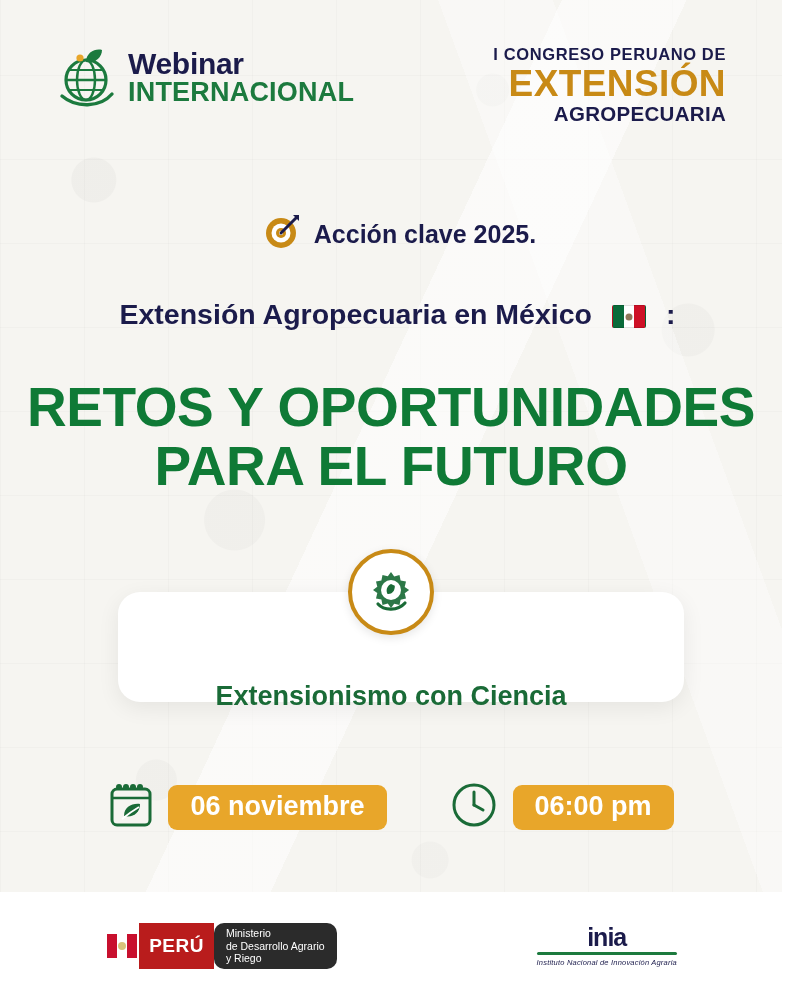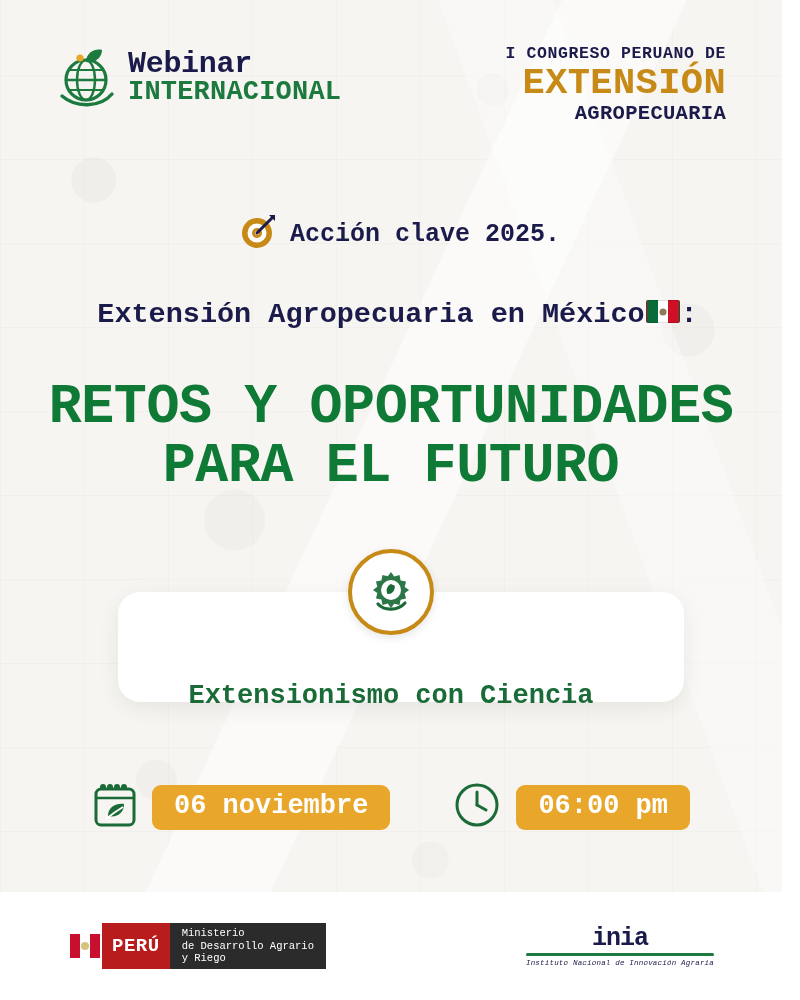--- a/index.html
+++ b/index.html
@@ -7,21 +7,20 @@
     width: 800px; height: 1000px;
     font-family: "Liberation Sans", sans-serif;
     background: #ffffff;
     overflow: hidden;
   }
   .poster {
     position: relative;
     width: 782px; height: 1000px;
     background: #f7f6f3;
     overflow: hidden;
-    font-family: Liberation Mono, monospace;
   }
   
   .bg-pattern {
     position: absolute; inset: 0;
     background-color: #f6f5f1;
     background-image:
       repeating-linear-gradient(0deg, rgba(0,0,0,0.020) 0 1px, transparent 1px 84px),
       repeating-linear-gradient(90deg, rgba(0,0,0,0.020) 0 1px, transparent 1px 84px),
       radial-gradient(circle at 12% 18%, rgba(0,0,0,0.028) 0 22px, transparent 23px),
       radial-gradient(circle at 63% 9%, rgba(0,0,0,0.025) 0 16px, transparent 17px),
@@ -74,21 +73,21 @@
   .accion-row {
     position: absolute; top: 212px; left: 0; right: 0;
     display: flex; align-items: center; justify-content: center; gap: 12px; padding-left: 16px;
   }
   .accion-text {
     font-size: 25px; font-weight: bold; color: #1b1b4b;
   }
 
   .subtitle-row {
     position: absolute; top: 298px; left: 0; right: 0;
-    display: flex; align-items: flex-start; justify-content: center; gap: 1px; padding-left: 13px;
+    display: flex; align-items: center; justify-content: center; gap: 20px; padding-left: 13px;
   }
   .subtitle-text {
     font-size: 28.5px; font-weight: bold; color: #1b1b4b;
   }
   .flag {
     display: inline-block; width: 34px; height: 23px;
     border-radius: 2px; overflow: hidden;
     background: linear-gradient(to right, #0a6b3a 0 33.33%, #ffffff 33.33% 66.66%, #ce1126 66.66% 100%);
     border: 1px solid rgba(0,0,0,0.12);
     position: relative; top: 2px;
@@ -156,20 +155,21 @@
   .peru-red {
     background: #b91c1c; color: #ffffff;
     font-size: 19px; font-weight: bold; letter-spacing: .5px;
     display: flex; align-items: center; padding: 0 10px;
   }
   .peru-dark {
     background: #2b2b2b; color: #ffffff;
     font-size: 10.5px; line-height: 1.22;
     display: flex; flex-direction: column; justify-content: center;
     padding: 0 12px;
+    border-radius: 10px;
   }
   .inia { text-align: center; }
   .inia .mark {
     font-size: 25px; font-weight: bold; color: #1b1b4b; line-height: 1;
     letter-spacing: -1px;
     display: inline-block; position: relative;
   }
   .inia .tag {
     font-size: 7.5px; font-style: italic; color: #1b1b4b; margin-top: 3px;
     letter-spacing: .2px;

